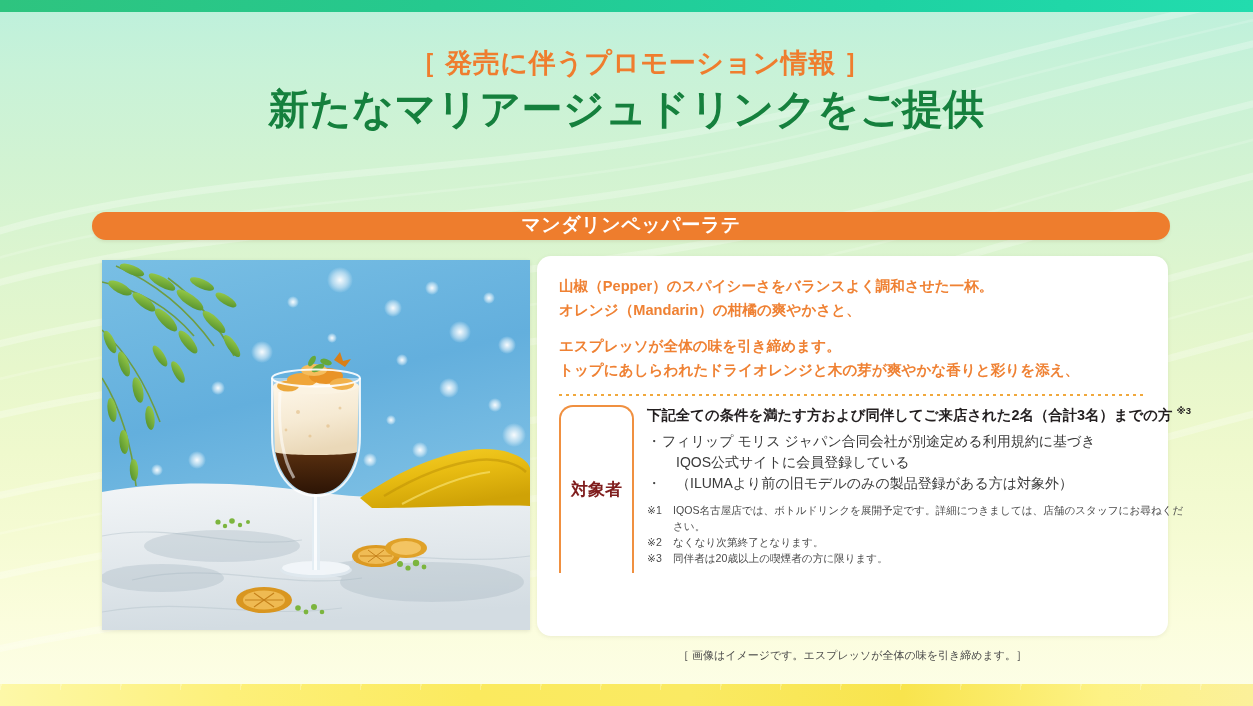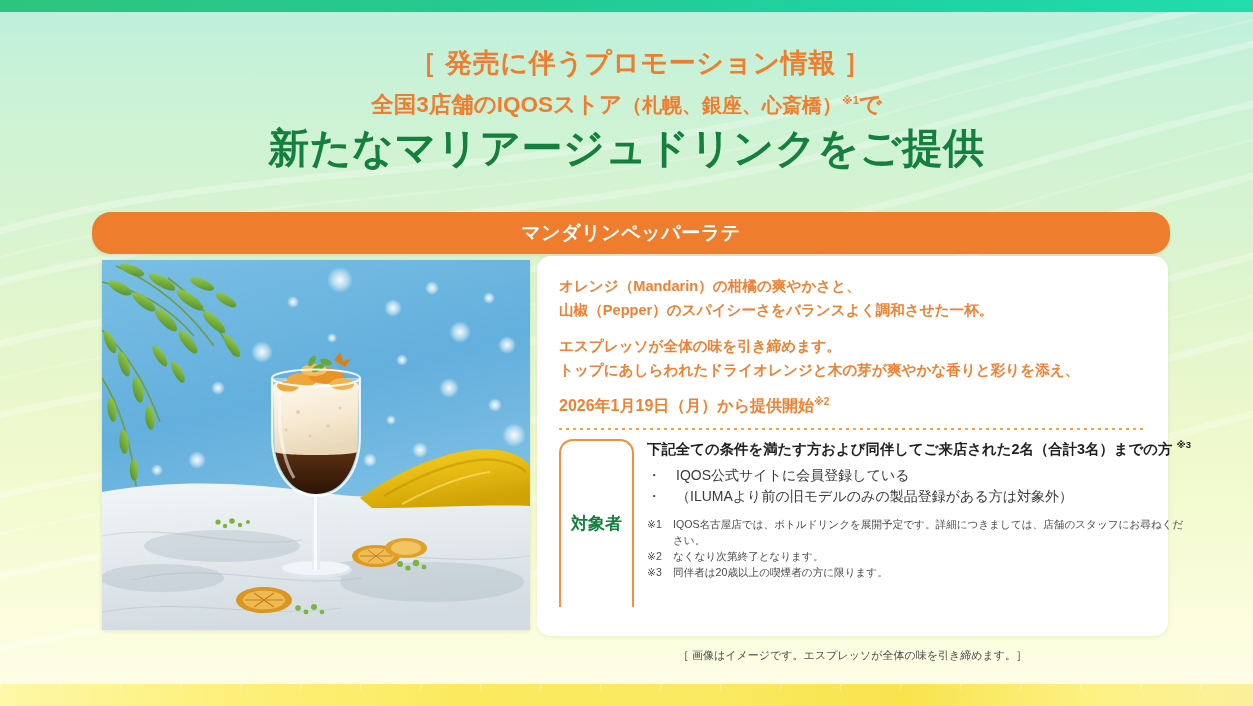--- a/index.html
+++ b/index.html
@@ -59,23 +59,23 @@
   .subhead .paren{ font-size:20px; }
   .subhead sup{ font-size:11px; vertical-align:super; font-weight:bold; }
   .mainhead{
     margin-top:6px;
     color:#15803d; font-size:41px; font-weight:bold;
     letter-spacing:.01em; line-height:1.18; white-space:nowrap;
   }
 
   
   .pill{
-    position:absolute; left:92px; top:212px; width:1078px; height:42px;
+    position:absolute; left:92px; top:212px; width:1078px; height:28px;
     background:#ee7d2d; border-radius:19px;
-    display:flex; align-items:center; justify-content:center;
+    display:flex; align-items:flex-start; justify-content:center;
     box-shadow:0 2px 3px rgba(120,90,40,.10);
   }
   .pill span{ color:#fff; font-size:19px; font-weight:bold; letter-spacing:.03em; }
 
   
   .photo{
     position:absolute; left:102px; top:260px; width:428px; height:370px;
     overflow:hidden; box-shadow:0 1px 4px rgba(0,0,0,.10);
     background:#6fb4d8;
   }
@@ -105,21 +105,21 @@
   }
 
   
   .elig{ display:flex; margin-top:9px; }
   .elig-tag{
     width:75px; flex:0 0 75px; height:168px;
     border:2px solid #f09040;
     border-bottom:none;
     border-radius:14px 14px 0 0;
     display:flex; align-items:center; justify-content:center;
-    color:#15803d; font-size:17px; font-weight:bold;
+    color:#7f1d1d; font-size:17px; font-weight:bold;
   }
   .elig-body{ padding-left:13px; flex:1; }
   .elig-title{
     color:#231f20; font-size:14.4px; font-weight:bold; line-height:1.3;
     white-space:nowrap;
   }
   .elig-title sup{ font-size:9.5px; vertical-align:super; margin-left:4px; }
   .elig-list{ margin-top:7px; }
   .elig-li{ display:flex; font-size:14px; color:#3a3a3a; line-height:1.48; }
   .elig-bullet{ width:15px; flex:0 0 15px; text-align:left; }
@@ -162,23 +162,20 @@
     <path d="M-60,548 C265,463 608,482 988,370 C1145,324 1260,294 1365,266"></path>
   </g>
 </svg>
 <div class="bg-noise"></div>
 
 <div class="top-bar"></div>
 <div class="bottom-bar"></div>
 
 <div class="header">
   <div class="kicker">［ 発売に伴うプロモーション情報 ］</div>
-  <div class="subhead">
-    <span>全国3店舗のIQOSストア</span><span class="paren">（札幌、銀座、心斎橋）</span><sup>※1</sup><span>で</span>
-  </div>
   <div class="mainhead">新たなマリアージュドリンクをご提供</div>
 </div>
 
 <div class="pill">
   <span>マンダリンペッパーラテ</span>
 </div>
 
 <div class="photo">
   <svg viewBox="0 0 428 370" preserveAspectRatio="xMidYMid slice">
     <defs>
@@ -369,49 +366,47 @@
       <circle cx="314" cy="303" r="3.2"></circle>
         <circle cx="322" cy="307" r="2.4"></circle>
     </g>
   </svg>
 </div>
 
 <div class="card">
   <div class="card-inner">
 
     <div class="desc">
+      <div>山椒（Pepper）のスパイシーさをバランスよく調和させた一杯。</div>
       <div>オレンジ（Mandarin）の柑橘の爽やかさと、</div>
-      <div>山椒（Pepper）のスパイシーさをバランスよく調和させた一杯。</div>
     </div>
 
     <div class="desc desc-block2">
       <div>エスプレッソが全体の味を引き締めます。</div>
       <div>トップにあしらわれたドライオレンジと木の芽が爽やかな香りと彩りを添え、</div>
     </div>
 
-    <div class="date-line">
-      <span>2026年1月19日（月）から提供開始</span><sup>※2</sup>
-    </div>
 
     <div class="divider"></div>
 
     <div class="elig">
       <div class="elig-tag">
         <span>対象者</span>
       </div>
       <div class="elig-body">
 
         <div class="elig-title">
           <span>下記全ての条件を満たす方および同伴してご来店された2名（合計3名）までの方</span><sup>※3</sup>
         </div>
 
         <div class="elig-list">
           <div class="elig-li">
             <span class="elig-bullet">・</span>
             <span class="elig-li-text">
+              <span>フィリップ モリス ジャパン合同会社が別途定める利用規約に基づき</span>
               <span class="sub">IQOS公式サイトに会員登録している</span>
             </span>
           </div>
           <div class="elig-li">
             <span class="elig-bullet">・</span>
             <span class="elig-li-text">
               <span class="sub">（ILUMAより前の旧モデルのみの製品登録がある方は対象外）</span>
             </span>
           </div>
         </div>

